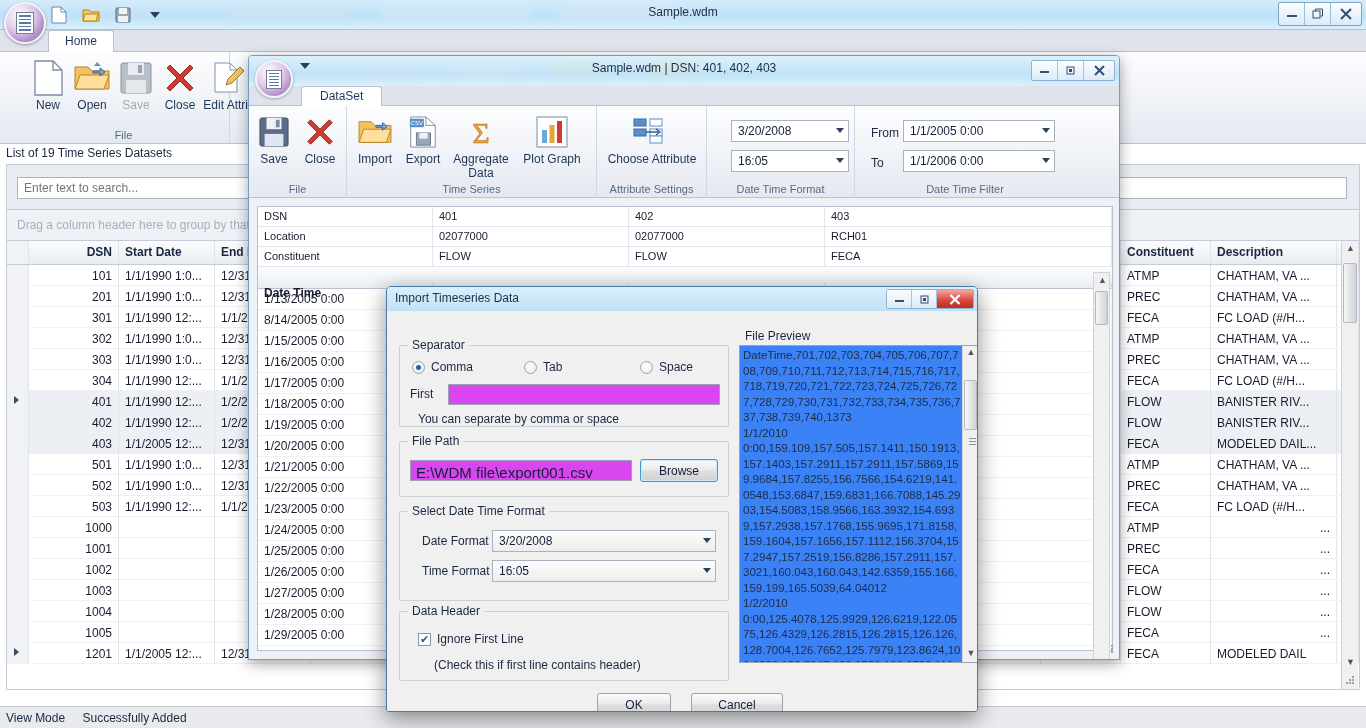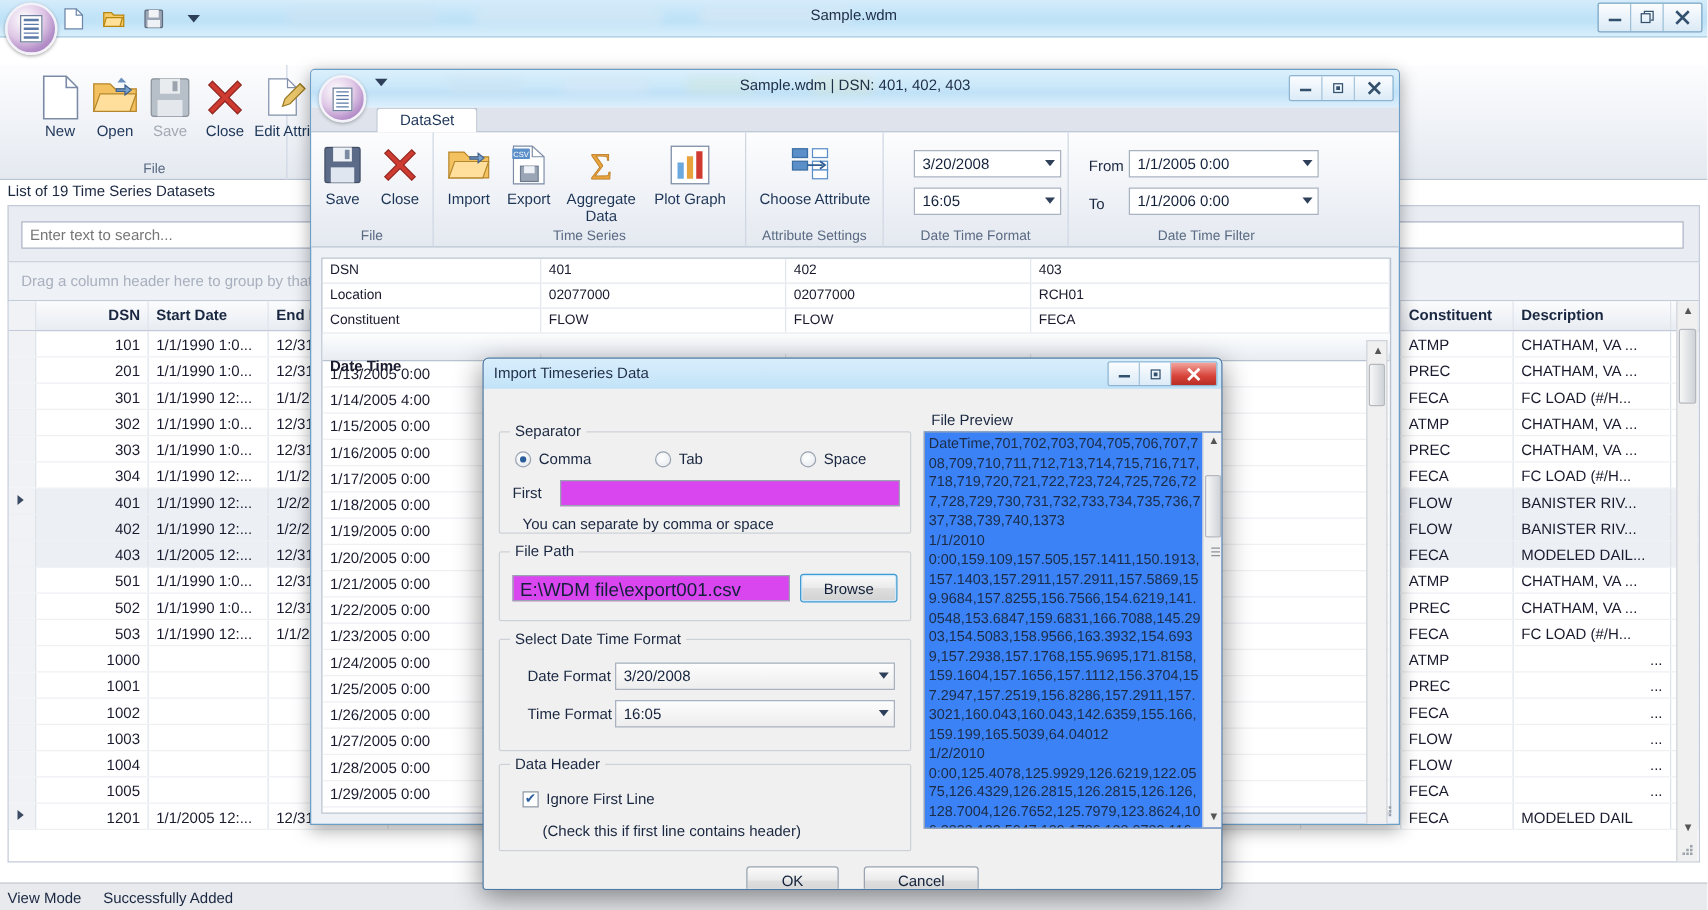--- a/index.html
+++ b/index.html
@@ -344,20 +344,23 @@
   <div class="app-orb">
     <span class="orb-doc">
         <i></i>
         <i></i>
         <i></i>
         <i></i>
         <i></i>
       </span>
   </div>
 
+  <div class="ribbon-tabstrip">
+    <div class="ribbon-tab">Home</div>
+  </div>
 
   <div class="ribbon-body">
     <div class="rgroup" style="left:18px; width:212px;">
       <div class="rbtn" style="left:4px;">
         <span class="ico">
           <svg width="30" height="36" viewBox="0 0 30 36">
               <path d="M2 1h18l9 9v25H2z" fill="#ffffff" stroke="#7b8ba6" stroke-width="1.3"></path>
               <path d="M20 1v9h9" fill="none" stroke="#7b8ba6" stroke-width="1.3"></path>
             </svg>
         </span>
@@ -861,21 +864,21 @@
         <div class="c ds-col-last">Value403</div>
       </div>
       <div id="ds-rows">
           <div class="ds-data-row">
             <div class="c ds-col-label">1/13/2005 0:00</div>
             <div class="c ds-col-v"></div>
             <div class="c ds-col-v"></div>
             <div class="c ds-col-last"></div>
           </div>
           <div class="ds-data-row">
-            <div class="c ds-col-label">1/14/2005 4:00</div>
+            <div class="c ds-col-label">8/14/2005 0:00</div>
             <div class="c ds-col-v"></div>
             <div class="c ds-col-v"></div>
             <div class="c ds-col-last"></div>
           </div>
           <div class="ds-data-row">
             <div class="c ds-col-label">1/15/2005 0:00</div>
             <div class="c ds-col-v"></div>
             <div class="c ds-col-v"></div>
             <div class="c ds-col-last"></div>
           </div>

